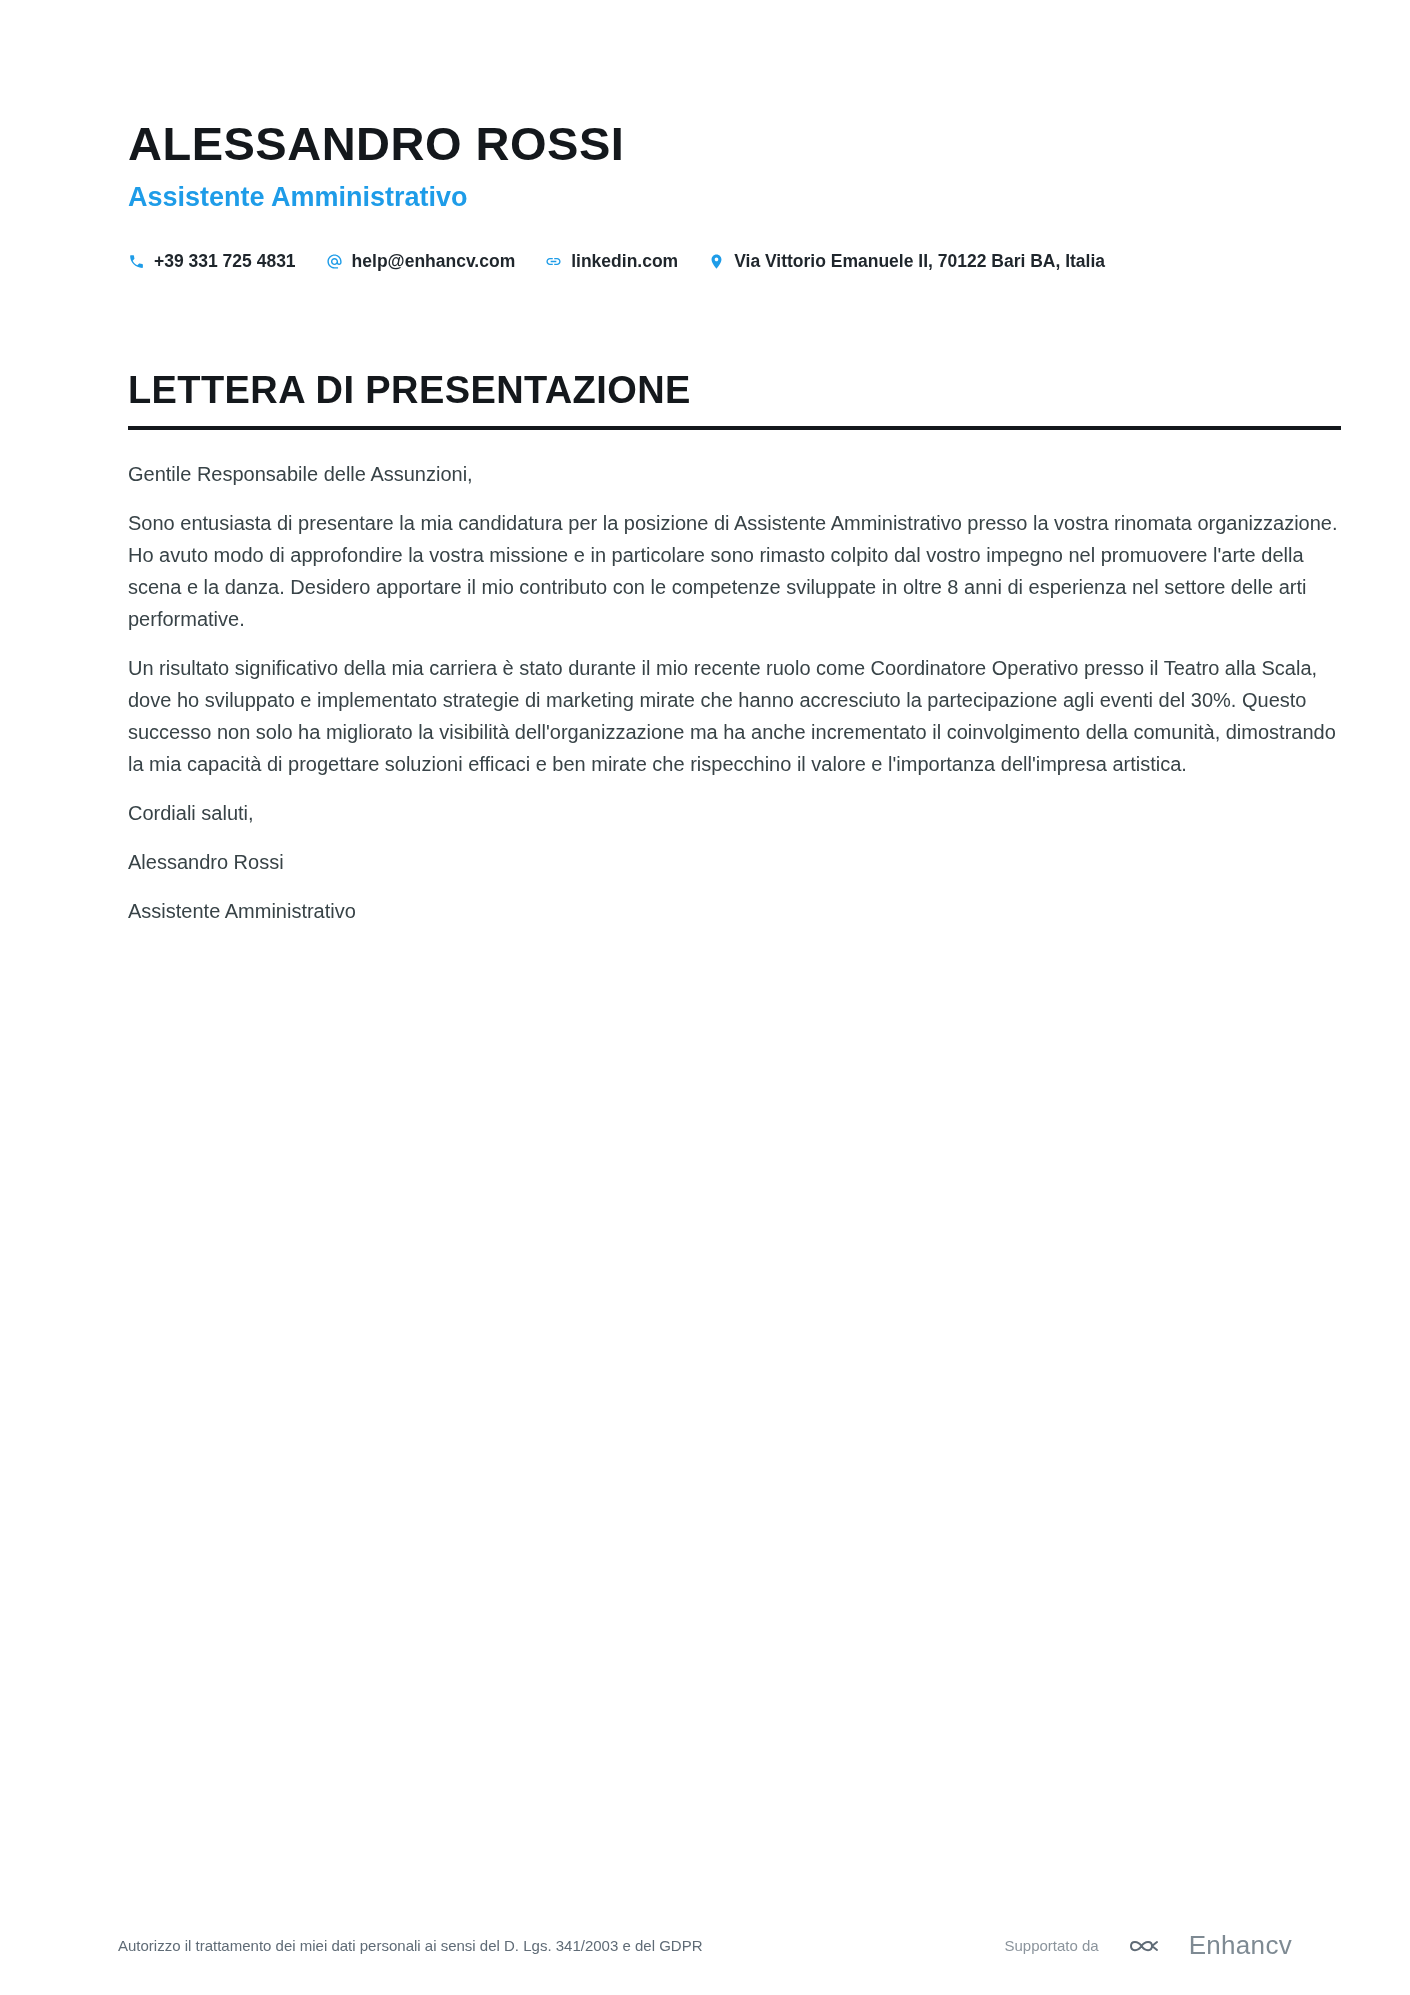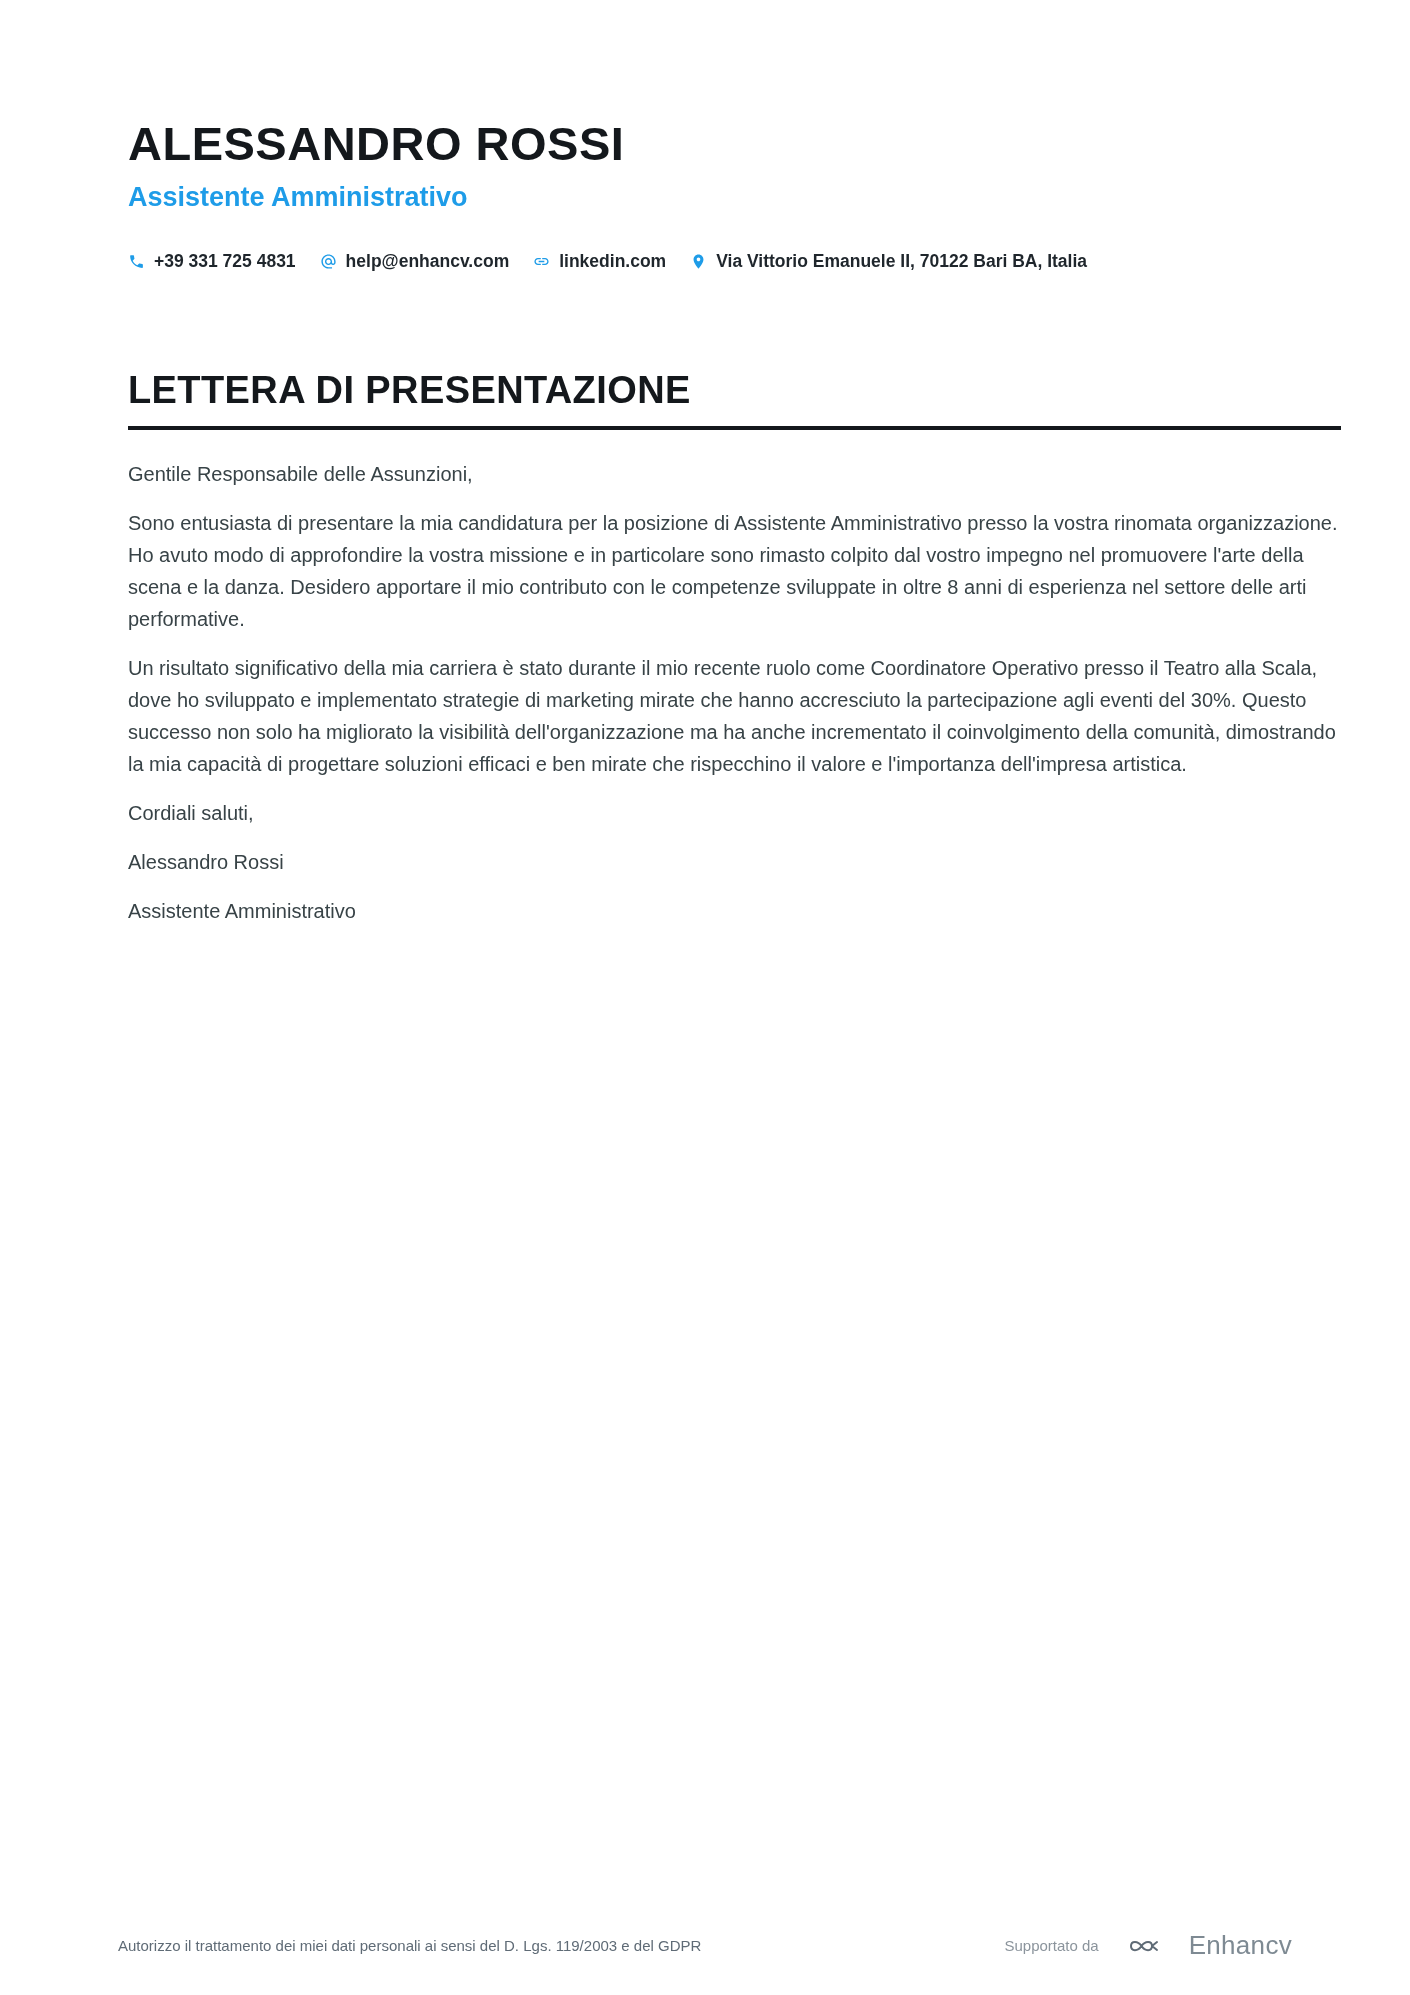--- a/index.html
+++ b/index.html
@@ -35,21 +35,21 @@
     font-size:27px;
     line-height:1.2;
     font-weight:700;
     color:var(--accent);
   }
   .contact{
     margin-top:38px;
     display:flex;
     align-items:center;
     flex-wrap:wrap;
-    gap:24px;
+    gap:30px;
     font-size:17.5px;
     font-weight:700;
     color:#1f262c;
   }
   .contact .ci{
     display:inline-flex;
     align-items:center;
     gap:9px;
     white-space:nowrap;
   }
@@ -155,21 +155,21 @@
         <p>Gentile Responsabile delle Assunzioni,</p>
         <p>Sono entusiasta di presentare la mia candidatura per la posizione di Assistente Amministrativo presso la vostra rinomata organizzazione. Ho avuto modo di approfondire la vostra missione e in particolare sono rimasto colpito dal vostro impegno nel promuovere l'arte della scena e la danza. Desidero apportare il mio contributo con le competenze sviluppate in oltre 8 anni di esperienza nel settore delle arti performative.</p>
         <p>Un risultato significativo della mia carriera è stato durante il mio recente ruolo come Coordinatore Operativo presso il Teatro alla Scala, dove ho sviluppato e implementato strategie di marketing mirate che hanno accresciuto la partecipazione agli eventi del 30%. Questo successo non solo ha migliorato la visibilità dell'organizzazione ma ha anche incrementato il coinvolgimento della comunità, dimostrando la mia capacità di progettare soluzioni efficaci e ben mirate che rispecchino il valore e l'importanza dell'impresa artistica.</p>
         <p>Cordiali saluti,</p>
         <p>Alessandro Rossi</p>
         <p>Assistente Amministrativo</p>
       </div>
   </section>
 
   <footer>
-    <span class="disclaimer">Autorizzo il trattamento dei miei dati personali ai sensi del D. Lgs. 119/2003 e del GDPR</span>
+    <span class="disclaimer">Autorizzo il trattamento dei miei dati personali ai sensi del D. Lgs. 341/2003 e del GDPR</span>
     <span class="powered">
       <span class="powered-label">Supportato da</span>
       <svg viewBox="0 0 34 20">
         <path d="M4 10 C4 4.5, 11 4.5, 14.5 10 C18 15.5, 25 15.5, 25 10 C25 4.5, 18 4.5, 14.5 10 C11 15.5, 4 15.5, 4 10 Z M25 10 L30 6 M25 10 L30 14"></path>
       </svg>
       <span class="brand">Enhancv</span>
     </span>
   </footer>
 
 </div>

